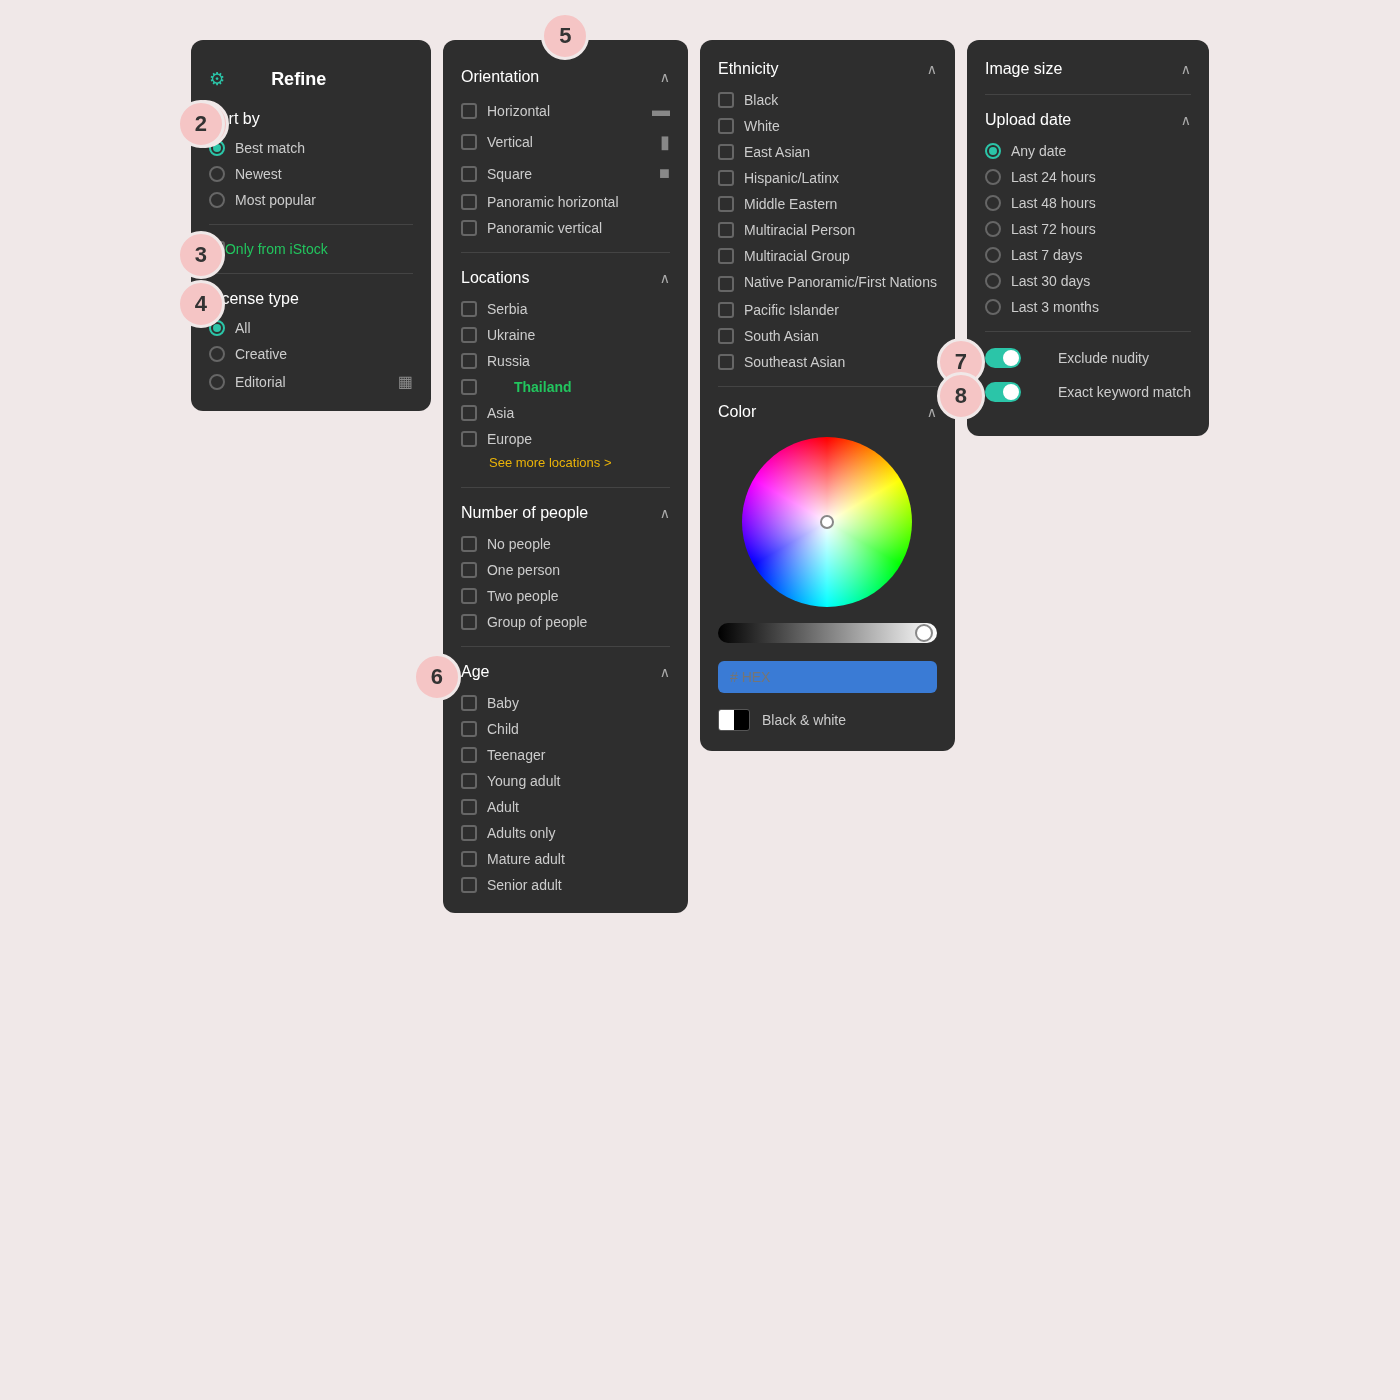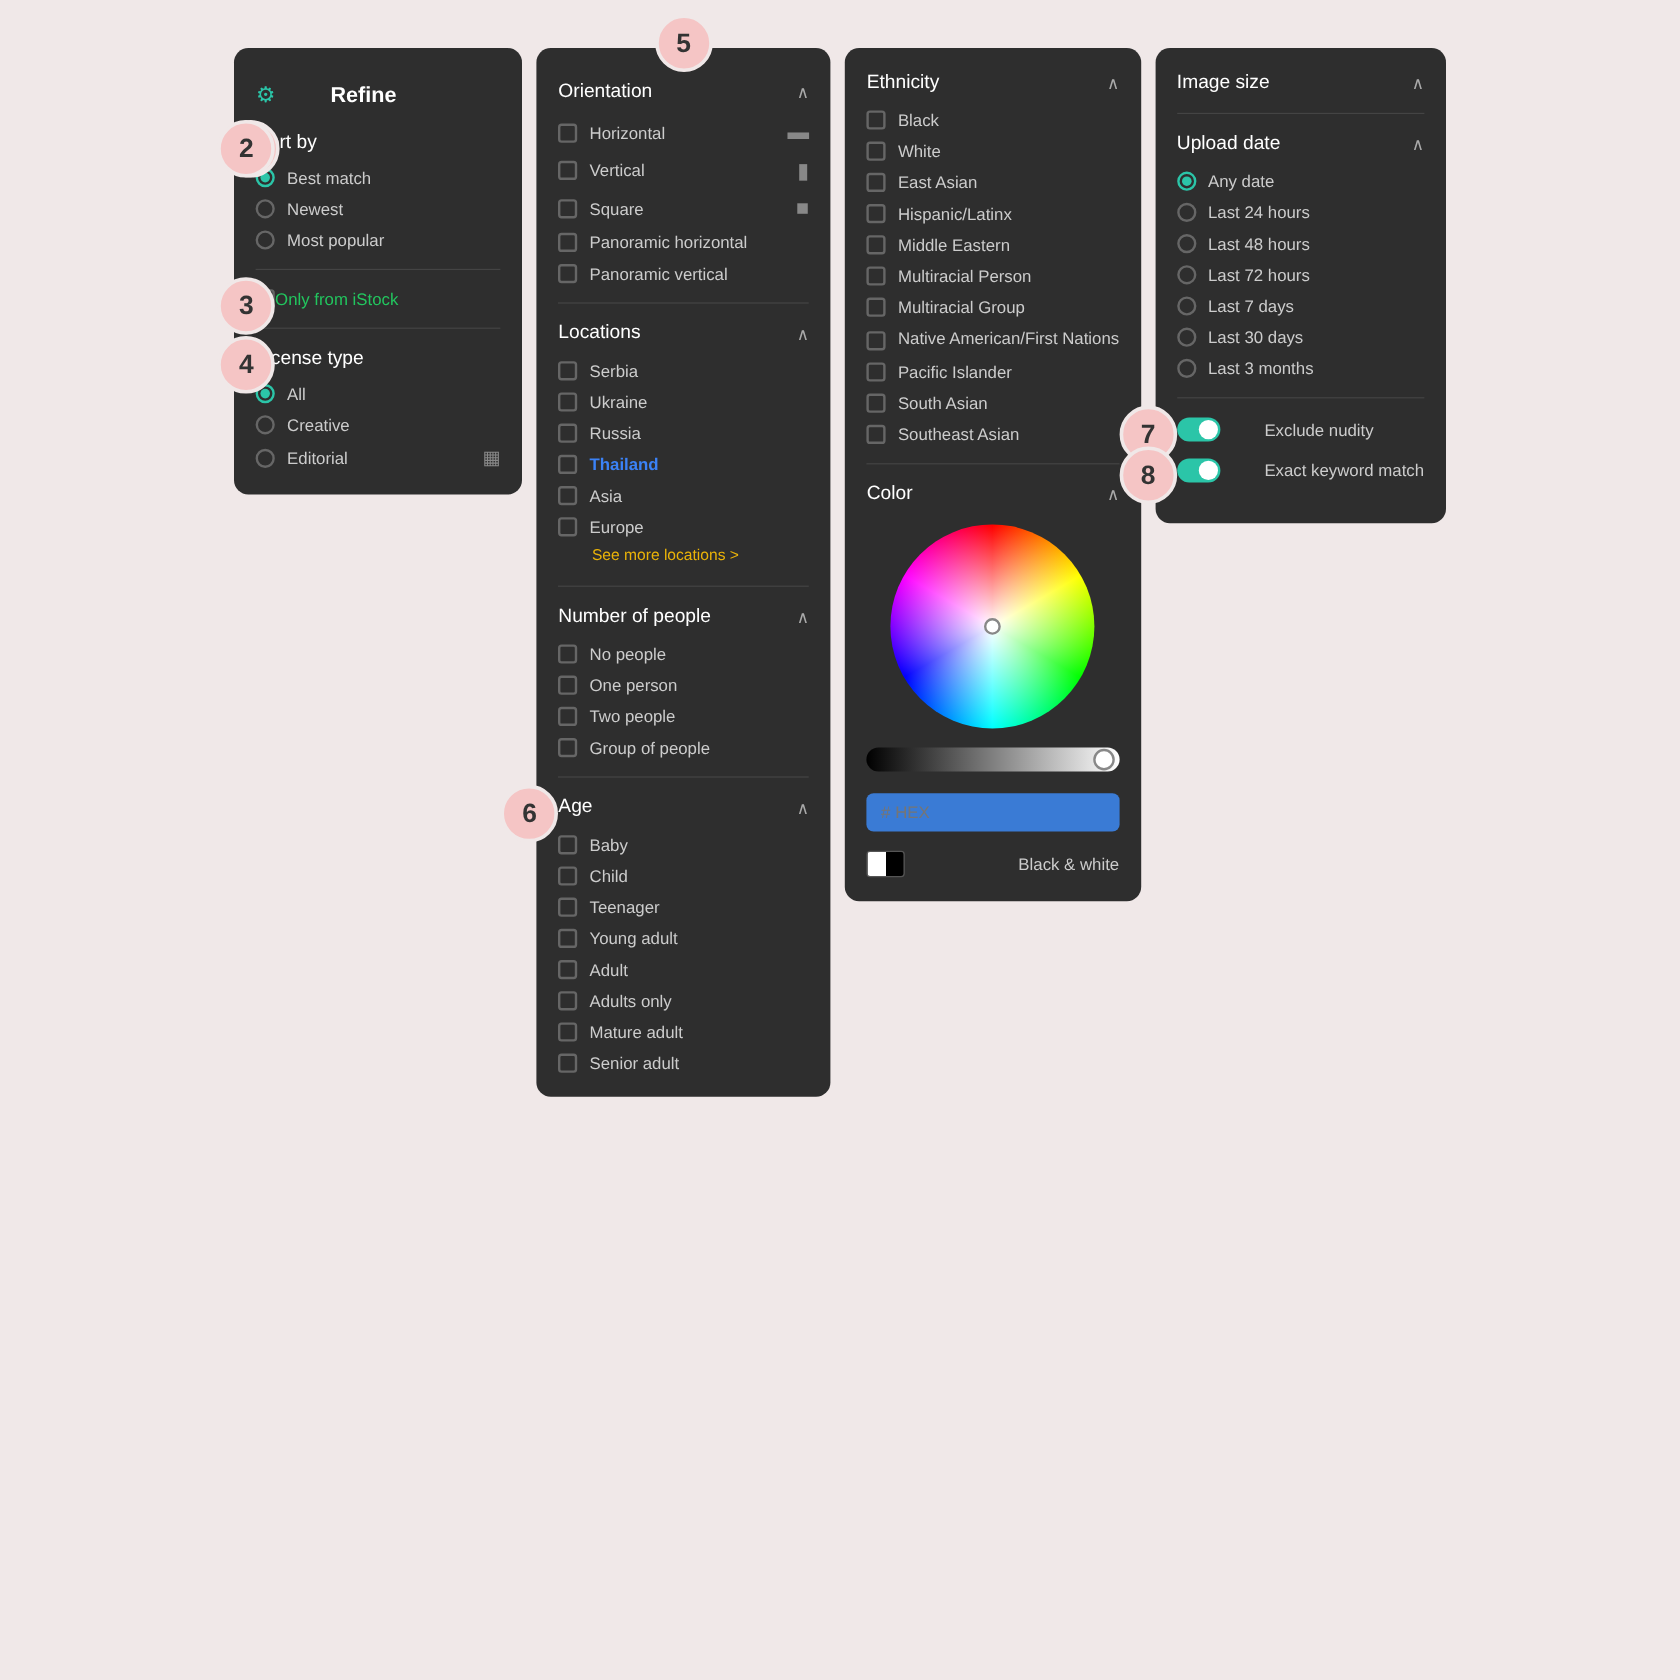--- a/index.html
+++ b/index.html
@@ -182,21 +182,20 @@
     }
 
     
     .bw-row {
       display: flex;
       align-items: center;
       gap: 12px;
       font-size: 14px;
       color: #ccc;
       margin-top: 8px;
-      justify-content: space-between;
     }
     .bw-swatch {
       width: 32px;
       height: 22px;
       border-radius: 3px;
       background: linear-gradient(to right, #fff 50%, #000 50%);
       border: 1px solid #555;
     }
 
     
@@ -373,21 +372,21 @@
       <div class="checkbox-item">
         <div class="checkbox-box"></div>
         <span>Ukraine</span>
       </div>
       <div class="checkbox-item">
         <div class="checkbox-box"></div>
         <span>Russia</span>
       </div>
       <div class="checkbox-item">
         <div class="checkbox-box"></div>
-        <span style="font-weight:700; color:#3b82f6;">Thailand</span>
+        <span style="font-weight:700; color:#22c55e;margin-left:27px;">Thailand</span>
       </div>
       <div class="checkbox-item">
         <div class="checkbox-box"></div>
         <span>Asia</span>
       </div>
       <div class="checkbox-item">
         <div class="checkbox-box"></div>
         <span>Europe</span>
       </div>
     </div>
@@ -497,21 +496,21 @@
       <div class="checkbox-item">
         <div class="checkbox-box"></div>
         <span>Multiracial Person</span>
       </div>
       <div class="checkbox-item">
         <div class="checkbox-box"></div>
         <span>Multiracial Group</span>
       </div>
       <div class="checkbox-item" style="align-items:flex-start;">
         <div class="checkbox-box" style="margin-top:2px;"></div>
-        <span>Native American/First Nations</span>
+        <span>Native Panoramic/First Nations</span>
       </div>
       <div class="checkbox-item">
         <div class="checkbox-box"></div>
         <span>Pacific Islander</span>
       </div>
       <div class="checkbox-item">
         <div class="checkbox-box"></div>
         <span>South Asian</span>
       </div>
       <div class="checkbox-item">

